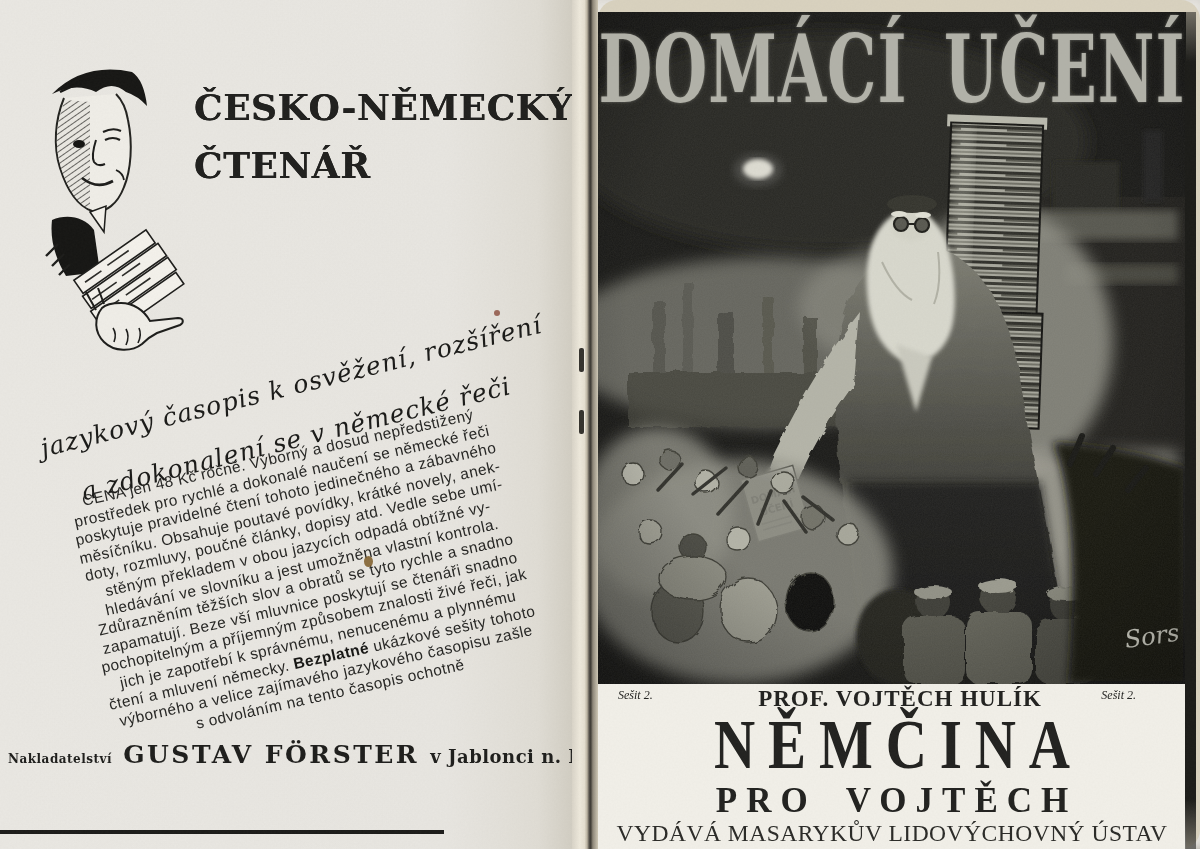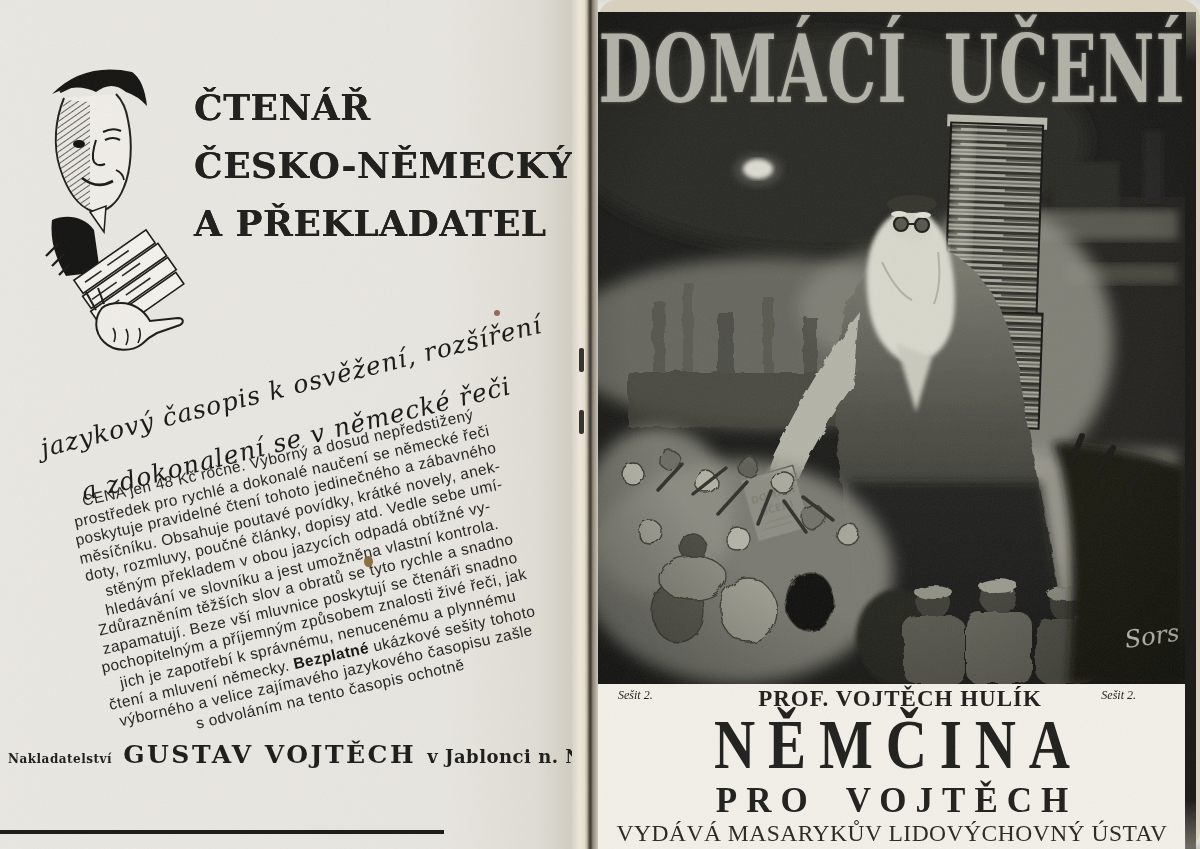--- a/index.html
+++ b/index.html
@@ -106,23 +106,22 @@
       </g>
 
       <path d="M20,198 l12,-12 M26,208 l12,-12 M33,217 l11,-11" stroke="#1c1c1a" stroke-width="2.4"></path>
 
       <path d="M76,250 C68,260 68,274 78,284 C88,294 106,294 116,286 C120,282 125,278 131,275 L154,267 C158,265 158,260 152,260 L124,263 C118,252 107,245 95,245 C88,245 80,246 76,250 Z" fill="#f0eee8" stroke="#1c1c1a" stroke-width="2"></path>
       <path d="M88,284 q3,-8 -1,-14 M100,287 q4,-9 0,-16 M112,285 q4,-8 1,-15" stroke="#1c1c1a" stroke-width="1.6" fill="none"></path>
       <path d="M70,252 l-10,-18 M78,246 l-6,-16" stroke="#1c1c1a" stroke-width="2" fill="none"></path>
     </svg>
 
     <div class="ad-title">
+        <div>ČESKO-NĚMECKÝ</div>
         <div>ČTENÁŘ</div>
-        <div>ČESKO-NĚMECKÝ</div>
-        <div>A PŘEKLADATEL</div>
       </div>
 
     <div class="ad-tagline">
         <div>jazykový časopis k osvěžení, rozšíření</div>
         <div>a zdokonalení se v německé řeči</div>
       </div>
 
     <div class="ad-body">
         <div>CENA jen 48 Kč ročně. Výborný a dosud nepředstižený</div>
         <div>prostředek pro rychlé a dokonalé naučení se německé řeči</div>
@@ -135,21 +134,21 @@
         <div>zapamatují. Beze vší mluvnice poskytují se čtenáři snadno</div>
         <div>pochopitelným a příjemným způsobem znalosti živé řeči, jak</div>
         <div>jich je zapotřebí k správnému, nenucenému a plynnému</div>
         <div>čtení a mluvení německy. <b>Bezplatné</b> ukázkové sešity tohoto</div>
         <div>výborného a velice zajímavého jazykového časopisu zašle</div>
         <div>s odvoláním na tento časopis ochotně</div>
       </div>
 
     <div class="publisher">
       <span class="pub-prefix">Nakladatelství</span>
-      <span class="pub-name">GUSTAV VOJTĚCH</span>
+      <span class="pub-name">GUSTAV FÖRSTER</span>
       <span class="pub-suffix">v Jablonci n. N. 176</span>
     </div>
 
     <div class="bottom-rule"></div>
     <div class="stain stain-a"></div>
     <div class="stain stain-b"></div>
   </div>
 
   <div class="gutter">
     <div class="staple staple-1"></div>

